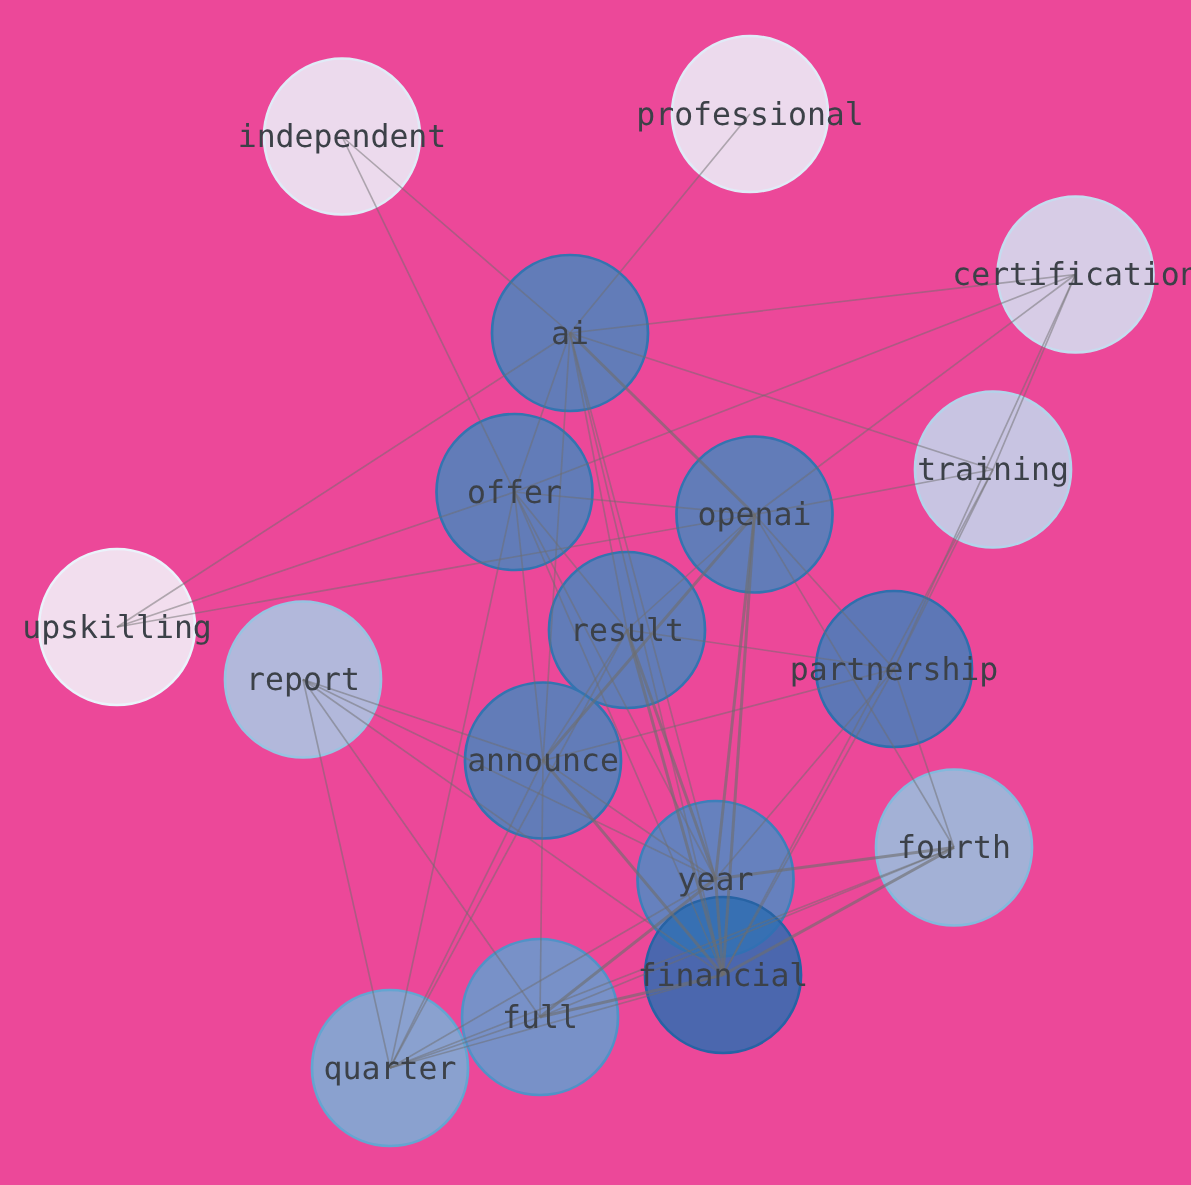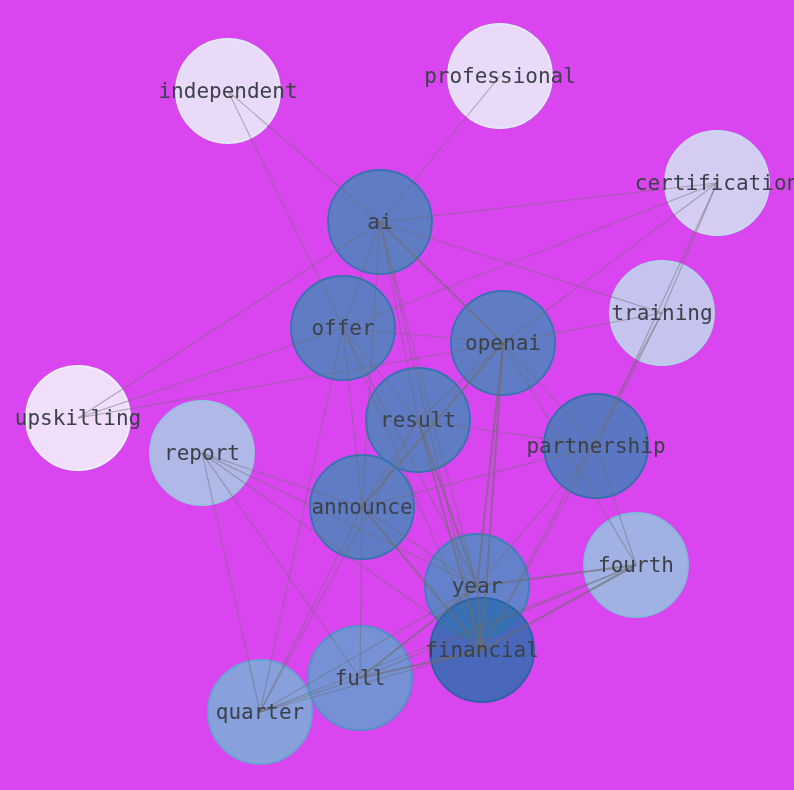--- a/index.html
+++ b/index.html
@@ -5,21 +5,21 @@
   html, body {
     margin: 0;
     padding: 0;
     background: #ffffff;
     font-family: "DejaVu Sans Mono", monospace;
   }
   #figure {
     position: relative;
     width: 794px;
     height: 790px;
-    background: #d946ef;
+    background: #ec4899;
     overflow: hidden;
   }
   svg { display: block; }
   .node-label {
     font-family: "DejaVu Sans Mono", monospace;
     pointer-events: none;
   }
 </style>
 </head>
 <body>

